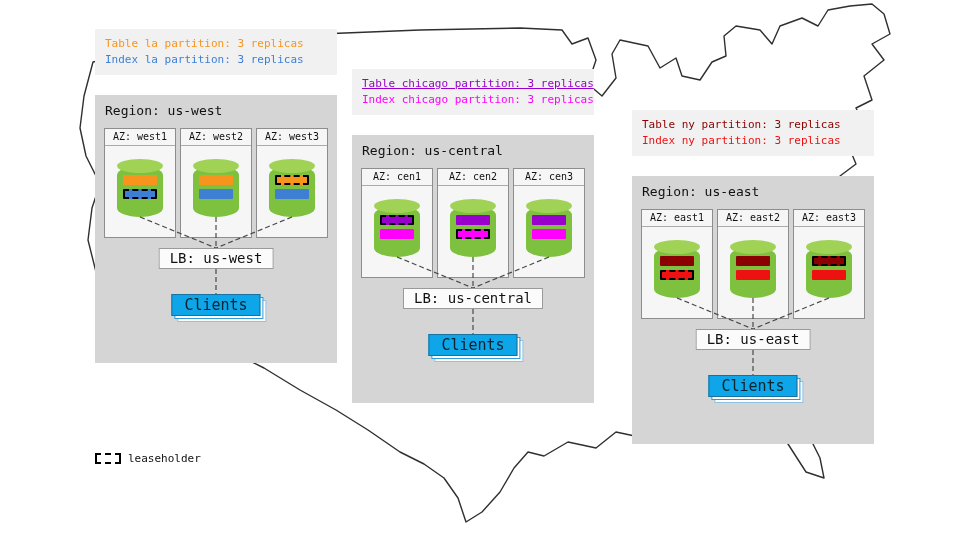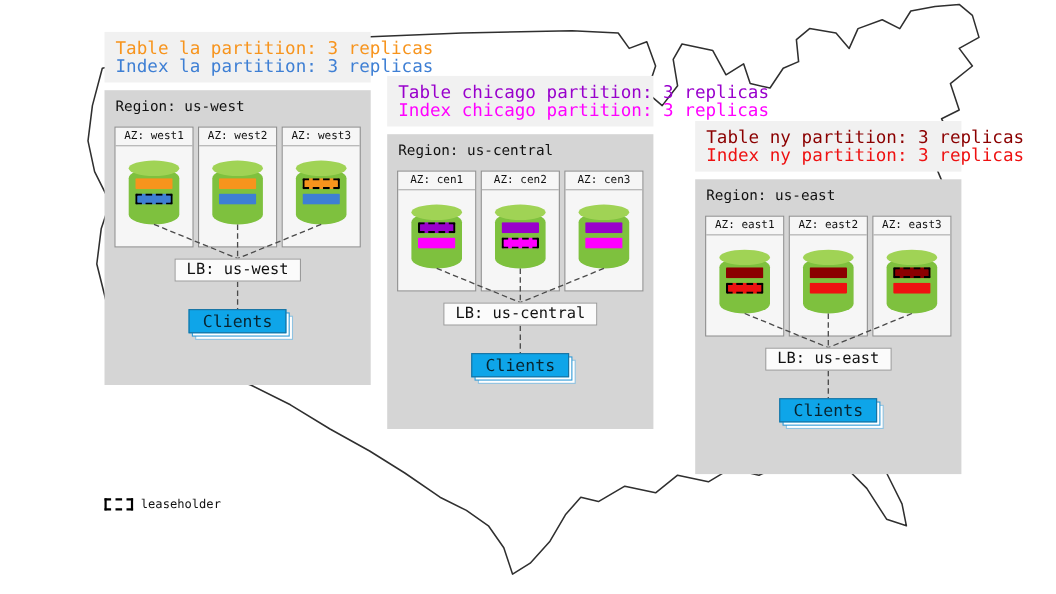--- a/index.html
+++ b/index.html
@@ -2,21 +2,21 @@
 <html><head>
 <meta charset="utf-8">
 <style>
   *{box-sizing:border-box}
   html,body{margin:0;padding:0}
   body{width:960px;height:540px;background:#ffffff;font-family:"DejaVu Sans Mono",monospace;overflow:hidden;position:relative}
   .stage{position:absolute;left:0;top:0;width:960px;height:540px}
   .map-svg{position:absolute;left:0;top:0}
 
   .region-group{position:absolute;width:242px}
-  .caption{background:#f1f1f1;padding:7px 10px;font-size:16px;line-height:16px;margin-bottom:7px;white-space:nowrap}
+  .caption{background:#f1f1f1;padding:7px 10px;font-size:11px;line-height:16px;margin-bottom:20px;white-space:nowrap}
   .panel{position:relative;width:242px;height:268px;background:#d5d5d5}
   .region-title{position:absolute;left:10px;top:8px;font-size:13px;color:#111;font-weight:500;white-space:nowrap}
   .az-row{position:absolute;left:9px;top:33px;display:flex;gap:4px}
   .az{width:72px;height:110px;background:#f6f6f6;border:1px solid #8d8d8d}
   .az-label{height:17px;line-height:16px;text-align:center;font-size:10px;border-bottom:1px solid #ababab;color:#111;white-space:nowrap}
   .cylinder{position:relative;width:46px;height:58px;margin:13px auto 0}
   .cyl-body{position:absolute;left:0;top:7px;width:46px;height:51px;background:#7ec13e;border-radius:23px/9px}
   .cyl-lid{position:absolute;left:0;top:0;width:46px;height:14px;background:#a0d355;border-radius:50%}
   .bar{position:absolute;left:6px;width:34px;height:10px;border:2px solid transparent;border-radius:1px;z-index:3}
   .bar-table{top:16px}
@@ -82,21 +82,21 @@
             <path d="M121 174 L121 199"></path>
         </g>
       </svg>
       <div class="lb">LB: us-west</div>
       <div class="clients">Clients</div>
     </div>
   </div>
 
   <div class="region-group" style="left:352px;top:69px">
     <div class="caption">
-      <div style="color: rgb(153, 0, 204);">Table chicago partition: 3 replicas</div>
+      <div style="color: rgb(153, 0, 204); text-decoration: underline;">Table chicago partition: 3 replicas</div>
       <div style="color: rgb(255, 0, 255); text-align: right;">Index chicago partition: 3 replicas</div>
     </div>
     <div class="panel">
       <div class="region-title">Region: us-central</div>
       <div class="az-row">
         <div class="az">
           <div class="az-label">AZ: cen1</div>
           <div class="cylinder">
             <div class="cyl-body"></div>
             <div class="cyl-lid"></div>

